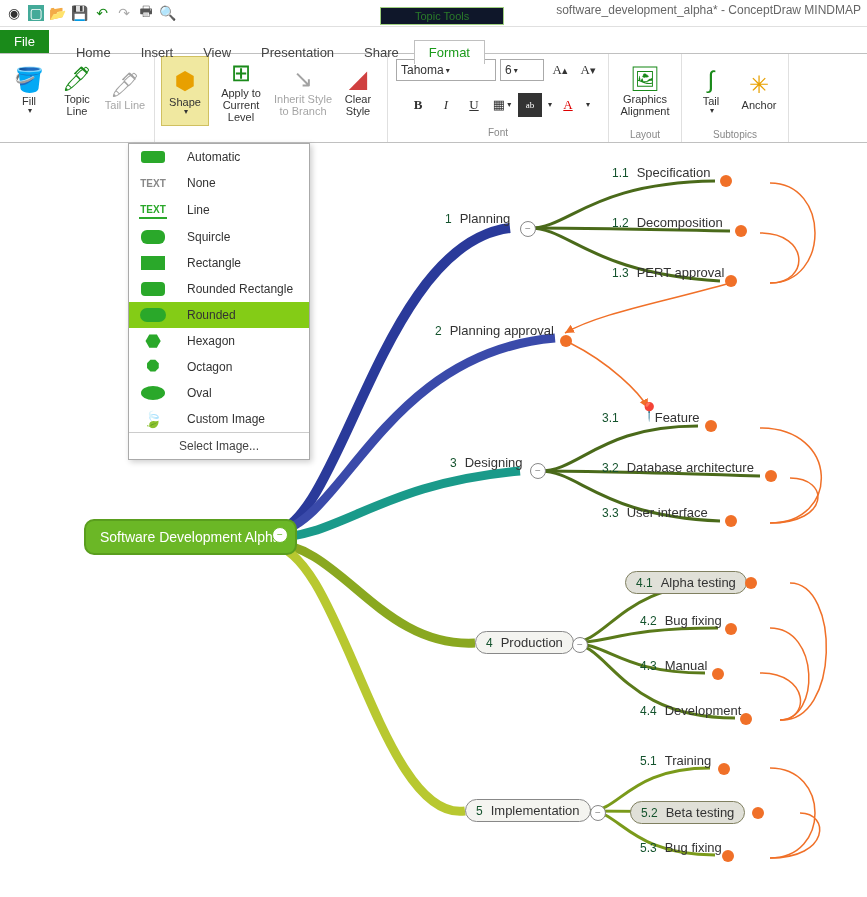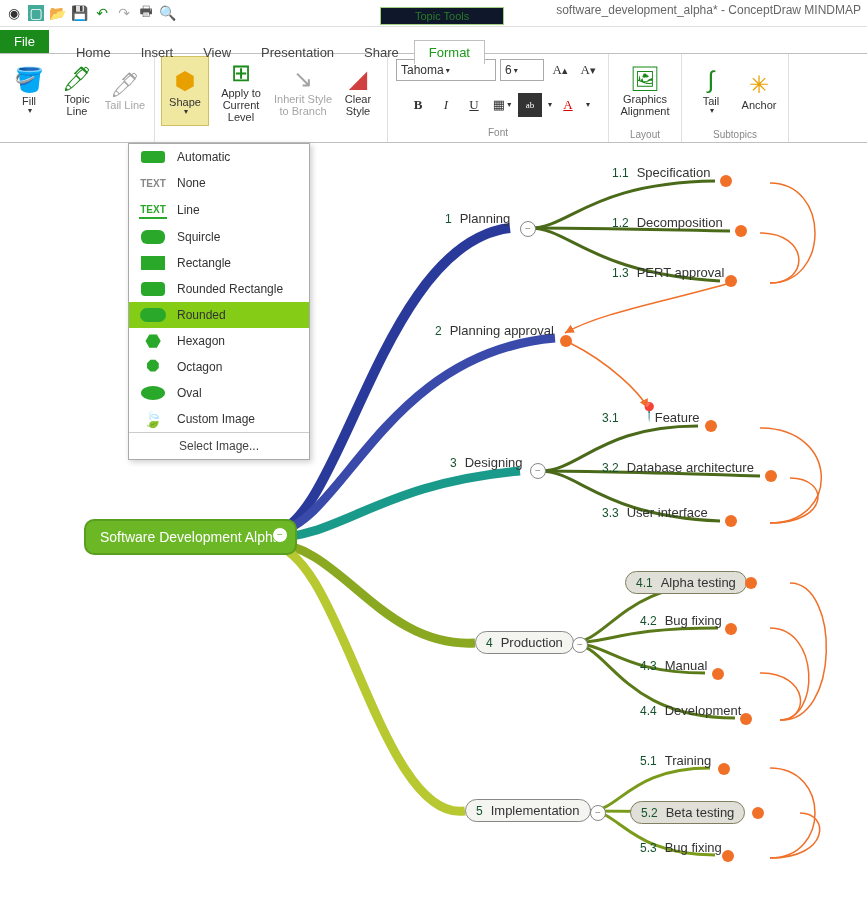--- a/index.html
+++ b/index.html
@@ -30,21 +30,21 @@
 .node{position:absolute;font-size:13px;white-space:nowrap}
 .root{background:#6bb726;color:#fff;padding:8px 14px;border-radius:10px;border:2px solid #5a9e1e;font-size:14px}
 .num{color:#14532d;font-size:12px;margin-right:8px}
 .lbl{color:#333}
 .pill{border:1px solid #888;border-radius:12px;padding:3px 10px;background:#f4f4f0}
 .hl{background:#e0e0d8;border-color:#808060}
 .toggle{position:absolute;width:14px;height:14px;border:1px solid #888;border-radius:50%;background:#fff;display:flex;align-items:center;justify-content:center;font-size:10px;color:#888;line-height:1}
 .odot{position:absolute;width:12px;height:12px;border-radius:50%;background:#f07028}
 
 .dropdown{position:absolute;left:128px;top:140px;width:180px;background:#fff;border:1px solid #aaa;box-shadow:2px 2px 6px rgba(0,0,0,.2);z-index:20}
-.ditem{display:flex;align-items:center;gap:10px;padding:5px 10px;font-size:12px}
+.ditem{display:flex;align-items:center;gap:20px;padding:5px 10px;font-size:12px}
 .ditem.sel{background:#84cc16}
 .dshape{width:28px;height:16px;display:flex;align-items:center;justify-content:center}
 .dsep{border-top:1px solid #ccc;padding:6px 0;text-align:center;font-size:12px;color:#444}
 .marker{position:absolute;font-size:18px;color:#6bb726}
 </style>
 </head>
 <body>
 
 <div class="qat">
   <span class="ic">◉</span>

